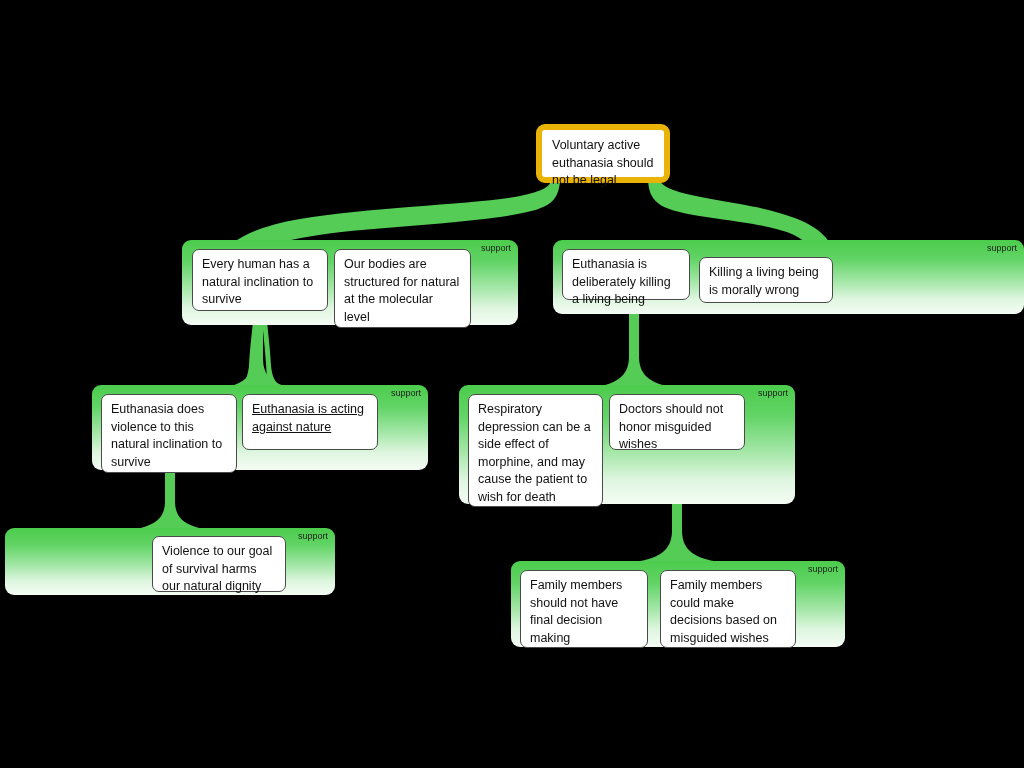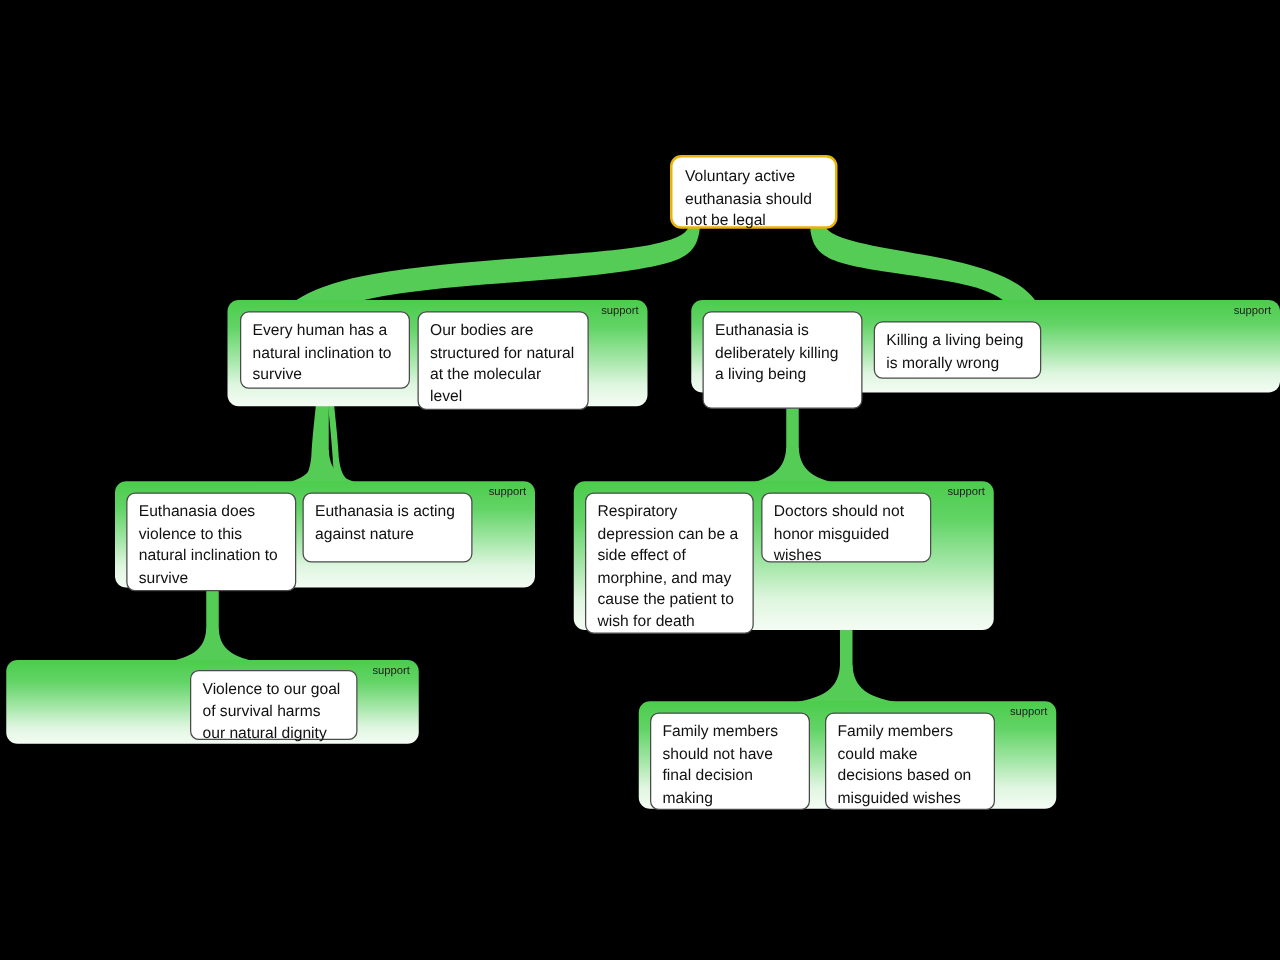--- a/index.html
+++ b/index.html
@@ -57,21 +57,21 @@
     font-size: 12.5px;
     line-height: 17.6px;
     color: #111111;
     font-family: "Liberation Sans", sans-serif;
     z-index: 3;
   }
   
   .root-node {
     position: absolute;
     background: #ffffff;
-    border: 2px solid #eab308;
+    border: 6px solid #eab308;
     border-radius: 9px;
     box-sizing: border-box;
     padding: 7px 9px 7px 10px;
     font-size: 12.5px;
     line-height: 17.6px;
     color: #111111;
     font-family: "Liberation Sans", sans-serif;
     z-index: 3;
   }
 </style>
@@ -137,34 +137,34 @@
   <div class="node" style="left:192px; top:249px; width:136px; height:62px;">
     <span>Every human has a natural inclination to survive</span>
   </div>
   <div class="node" style="left:334px; top:249px; width:137px; height:79px;">
     <span>Our bodies are structured for natural at the molecular level</span>
   </div>
 
   <div class="group" style="left:553px; top:240px; width:471px; height:74px;">
     <span class="group-label">support</span>
   </div>
-  <div class="node" style="left:562px; top:249px; width:128px; height:78px;">
+  <div class="node" style="left:562px; top:249px; width:128px; height:51px;">
     <span>Euthanasia is deliberately killing a living being</span>
   </div>
   <div class="node" style="left:699px; top:257px; width:134px; height:46px;">
     <span>Killing a living being is morally wrong</span>
   </div>
 
   <div class="group" style="left:92px; top:385px; width:336px; height:85px;">
     <span class="group-label">support</span>
   </div>
   <div class="node" style="left:101px; top:394px; width:136px; height:79px;">
     <span>Euthanasia does violence to this natural inclination to survive</span>
   </div>
-  <div class="node" style="left:242px; top:394px; width:136px; height:56px;">
+  <div class="node" style="left:242px; top:394px; width:136px; height:56px;text-decoration:underline;">
     <span>Euthanasia is acting against nature</span>
   </div>
 
   <div class="group" style="left:459px; top:385px; width:336px; height:119px;">
     <span class="group-label">support</span>
   </div>
   <div class="node" style="left:468px; top:394px; width:135px; height:113px;">
     <span>Respiratory depression can be a side effect of morphine, and may cause the patient to wish for death</span>
   </div>
   <div class="node" style="left:609px; top:394px; width:136px; height:56px;">

